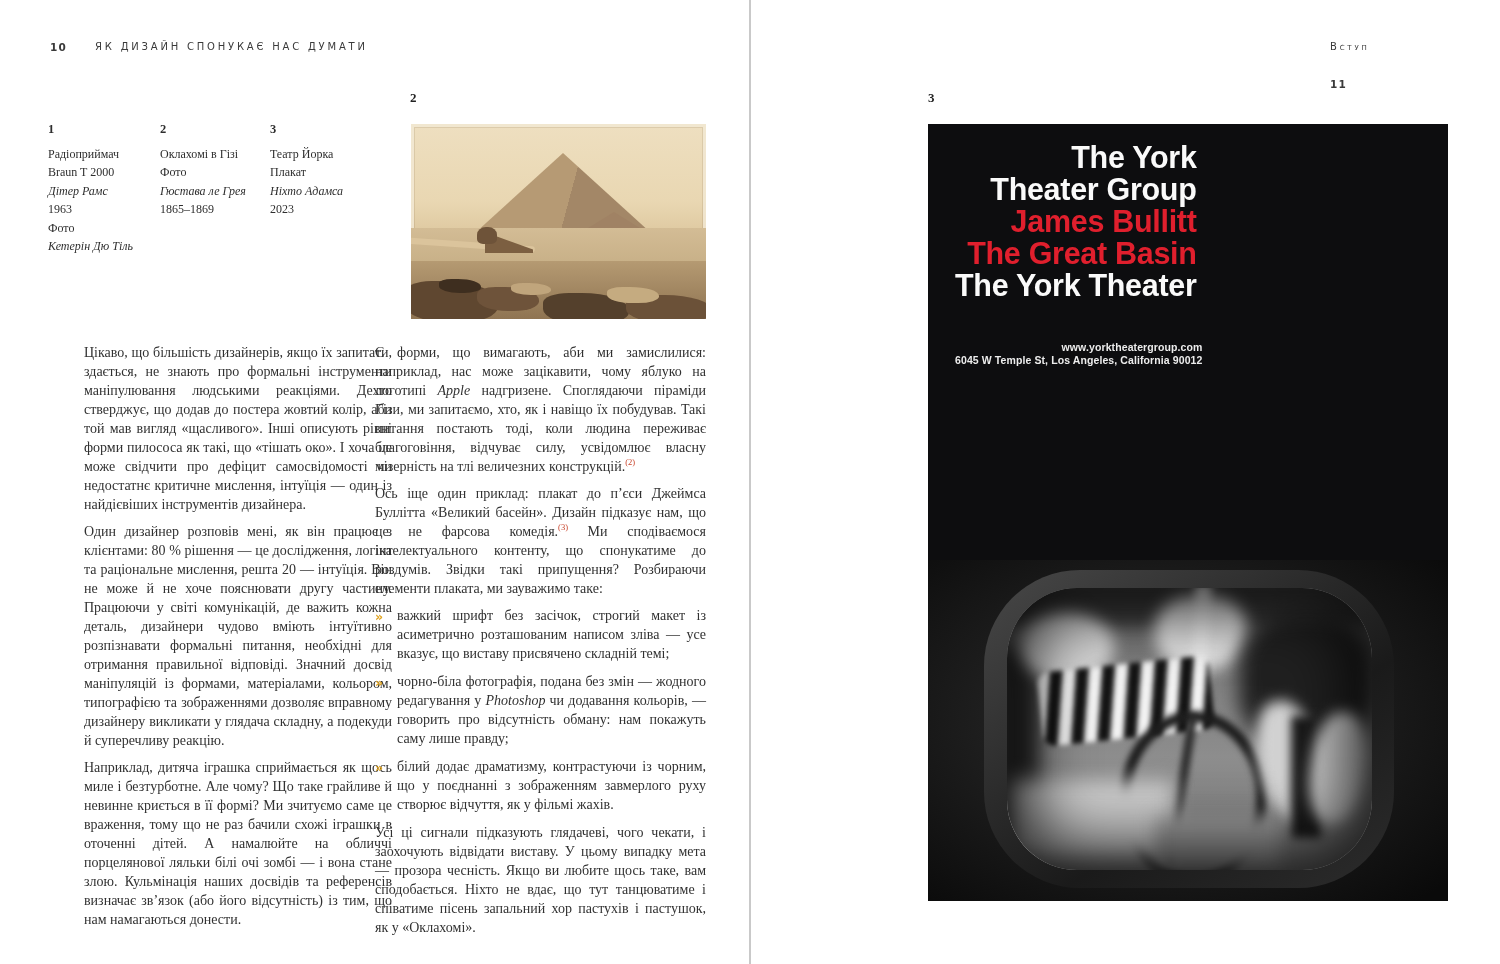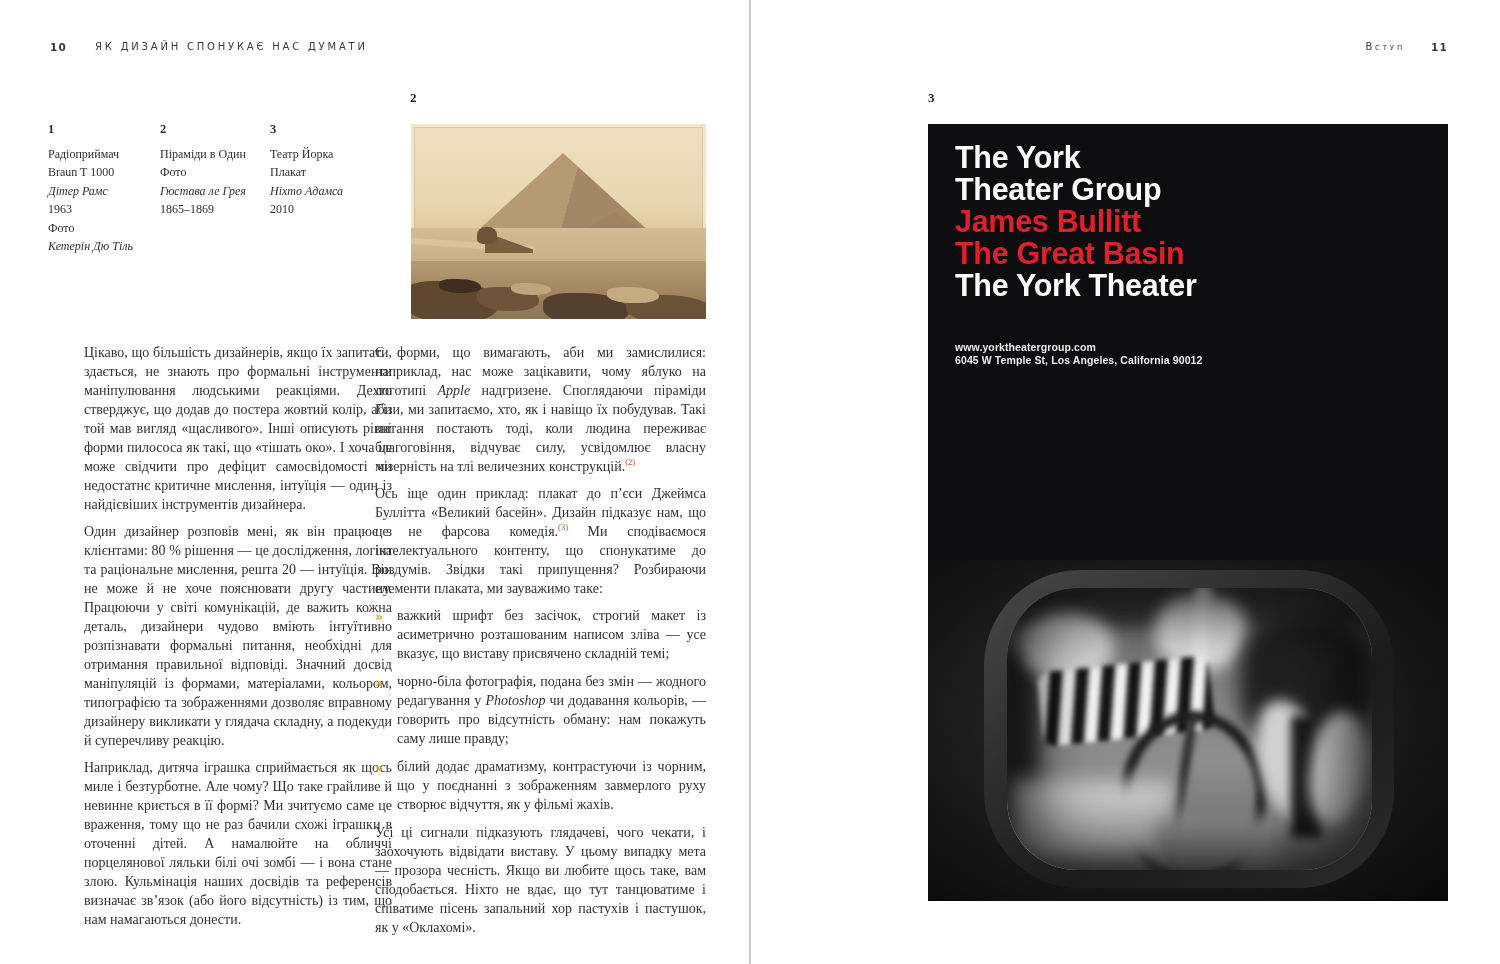--- a/index.html
+++ b/index.html
@@ -4,21 +4,21 @@
 <style>
   html,body{margin:0;padding:0;background:#ffffff;}
   .spread{position:relative;width:1500px;height:964px;background:#fff;overflow:hidden;
           font-family:"Liberation Serif",serif;color:var(--body-text,#313131);}
   .divider{position:absolute;left:749px;top:0;width:2px;height:964px;background:var(--divider-gray,#c9c9c9);}
 
   
   .hdr{position:absolute;top:41px;font-family:"DejaVu Sans",sans-serif;font-size:10px;
        letter-spacing:2.8px;color:#3a3a3a;white-space:nowrap;}
   .hdr-left{left:50px;display:flex;gap:28px;}
-  .hdr-right{left:1330px;width:118px;display:flex;justify-content:flex-end;gap:26px;}
+  .hdr-right{left:1330px;width:118px;display:flex;justify-content:flex-end;gap:26px;flex-direction:column;}
   .pagenum{font-weight:700;letter-spacing:1.2px;font-size:10.5px;}
   .running-title{text-transform:uppercase;}
   .smallcaps{font-variant:small-caps;letter-spacing:2.8px;}
 
   
   .caption{position:absolute;top:120px;width:106px;font-size:12px;line-height:18.5px;color:#2e2e2e;}
   #cap1{left:48px;} #cap2{left:160px;} #cap3{left:270px;}
   .cap-num{font-weight:700;font-size:12.5px;margin-bottom:6px;}
   .cap-line.it{font-style:italic;}
 
@@ -56,21 +56,21 @@
   .r1{left:-8px;bottom:-4px;width:95px;height:42px;background:#5f4730;}
   .r2{left:66px;bottom:8px;width:62px;height:24px;background:#6e533a;}
   .r3{left:132px;bottom:-6px;width:86px;height:32px;background:#54402c;}
   .r4{right:-6px;bottom:-4px;width:86px;height:28px;background:#6b5138;}
   .r5{left:28px;bottom:26px;width:42px;height:14px;background:#3e2e1f;}
   .r6{left:196px;bottom:16px;width:52px;height:16px;background:#c5ab80;}
   .r7{left:100px;bottom:24px;width:40px;height:12px;background:#c0a57c;}
 
   
   .poster{position:absolute;left:928px;top:124px;width:520px;height:777px;overflow:hidden;
-          background:var(--poster-background,#0d0d0f);font-family:"Liberation Sans",sans-serif;}
+          background:var(--poster-background,#0d0d0f);font-family:"Liberation Sans",sans-serif;text-align:right;}
   .poster-text{position:absolute;left:27px;top:17px;}
   .hl{font-weight:700;font-size:30.5px;line-height:32px;letter-spacing:-.3px;color:#fafafa;white-space:nowrap;}
   .hl.red{color:var(--poster-red,#e01f2d);}
   .poster-meta{position:absolute;left:27px;top:217px;font-weight:700;font-size:10.5px;
                line-height:12.5px;color:#ededed;letter-spacing:.1px;}
 
   
   .tv{position:absolute;left:0;top:436px;width:520px;height:341px;
       background:radial-gradient(ellipse at 45% 46%,#303030 0%,#1b1b1b 52%,#0a0a0a 95%);}
   .tv *{position:absolute;}
@@ -112,43 +112,43 @@
 
   <div class="hdr hdr-right">
     <span class="smallcaps">Вступ</span>
     <span class="pagenum">11</span>
   </div>
 
   <div class="caption" id="cap1">
     <div class="cap-num">1</div>
     <div>
         <div class="cap-line">Радіоприймач</div>
-        <div class="cap-line">Braun T 1000</div>
+        <div class="cap-line">Braun T 2000</div>
         <div class="cap-line it">Дітер Рамс</div>
         <div class="cap-line">1963</div>
         <div class="cap-line">Фото</div>
         <div class="cap-line it">Кетерін Дю Тіль</div>
       </div>
   </div>
   <div class="caption" id="cap2">
     <div class="cap-num">2</div>
     <div>
-        <div class="cap-line">Піраміди в Один</div>
+        <div class="cap-line">Оклахомі в Гізі</div>
         <div class="cap-line">Фото</div>
         <div class="cap-line it">Гюстава ле Грея</div>
         <div class="cap-line">1865–1869</div>
       </div>
   </div>
   <div class="caption" id="cap3">
     <div class="cap-num">3</div>
     <div>
         <div class="cap-line">Театр Йорка</div>
         <div class="cap-line">Плакат</div>
         <div class="cap-line it">Ніхто Адамса</div>
-        <div class="cap-line">2010</div>
+        <div class="cap-line">2023</div>
       </div>
   </div>
 
   <div class="fig-label" id="fig2-label">2</div>
   <div class="photo">
     <div class="pyr-main"></div>
     <div class="pyr-small"></div>
     <div class="ground"></div>
     <div class="path"></div>
     <div class="sphinx-body"></div>

